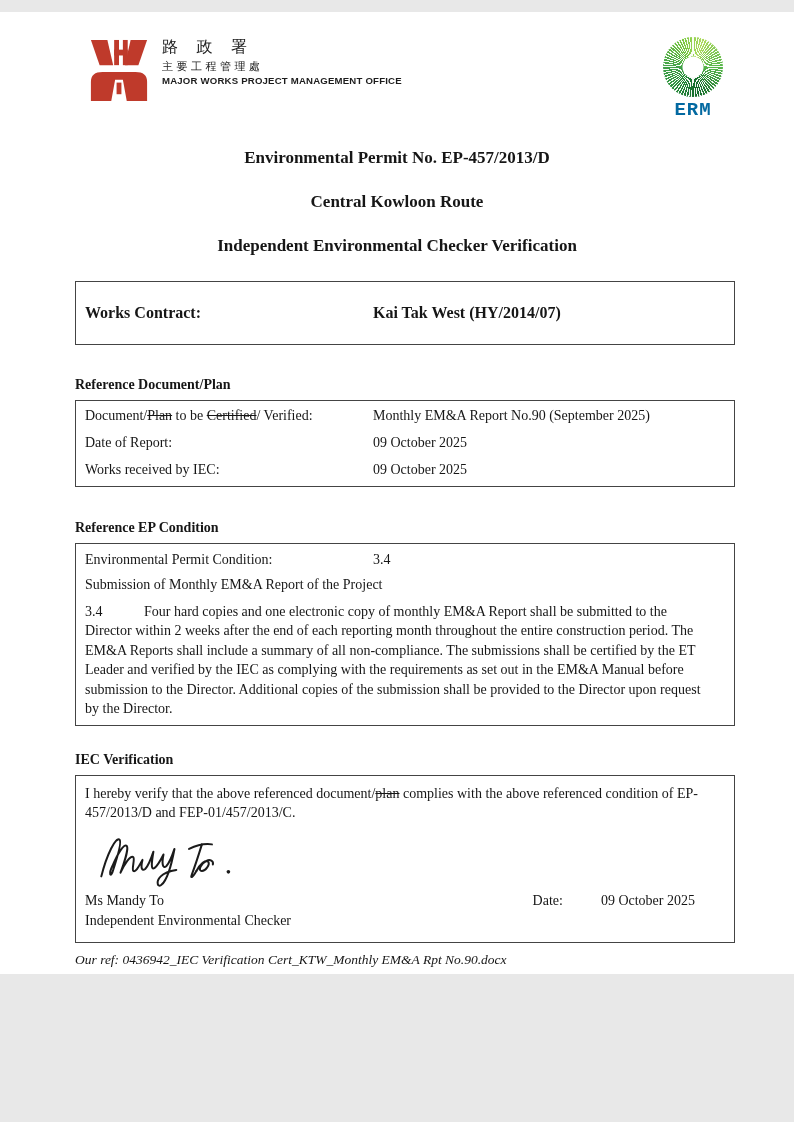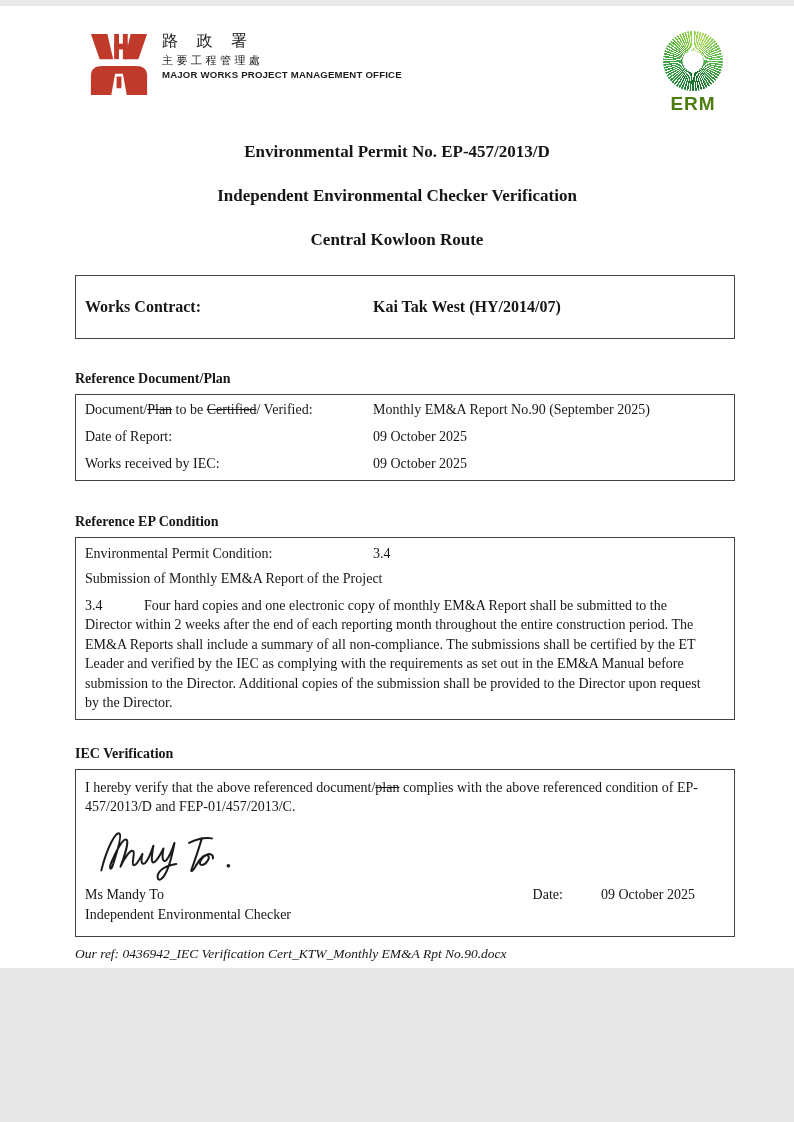--- a/index.html
+++ b/index.html
@@ -1,19 +1,19 @@
 <!DOCTYPE html>
 <html><head>
 <meta charset="utf-8">
 <style>
   html,body{margin:0;padding:0;background:#e8e8e8;}
   .page{
     position:relative;
     width:794px;height:962px;
-    margin:6px auto;
+    margin:12px auto;
     background:#ffffff;
     font-family:"Liberation Serif", serif;
     color:#161616;
     box-sizing:border-box;
     padding:25px 59px 0 75px;
     overflow:hidden;
   }
   
   .header{display:flex;justify-content:space-between;align-items:flex-start;margin-left:13px;}
   .hyd-block{display:flex;align-items:flex-start;gap:12px;}
@@ -24,21 +24,21 @@
   .office-zh{font-size:11px;font-weight:500;letter-spacing:3.5px;color:#222;margin-top:5px;}
   .office-en{font-size:9.6px;font-weight:600;letter-spacing:0.2px;color:#1c1c1c;margin-top:4px;}
   .erm-block{display:flex;flex-direction:column;align-items:center;margin-right:12px;}
   .erm-circle{
     width:60px;height:60px;border-radius:50%;
     background:
       radial-gradient(circle at 50% 50%, #ffffff 0 10px, rgba(255,255,255,0) 11px),
       repeating-conic-gradient(rgba(255,255,255,0.95) 0deg 2.2deg, rgba(255,255,255,0) 2.2deg 5.5deg),
       conic-gradient(from -90deg, #3fa047, #7cc943 70deg, #aedb5f 110deg, #57b64b 180deg, #146b2c 260deg, #2f9440 320deg, #3fa047 360deg);
   }
-  .erm-label{font-family:Liberation Sans, sans-serif;font-size:19px;font-weight:600;color:#4d7c0f;letter-spacing:1px;margin-top:2px;}
+  .erm-label{font-family:Liberation Mono, monospace;font-size:19px;font-weight:600;color:#0369a1;letter-spacing:1px;margin-top:2px;}
   
   .titles{margin-top:28px;margin-left:-16px;text-align:center;}
   .title-line{font-size:17px;font-weight:bold;line-height:18px;margin:0 0 26px 0;}
   
   .box{border:1px solid #444;box-sizing:border-box;}
   .wc-box{margin-top:23px;padding:22px 9px;}
   .row2{display:flex;align-items:baseline;}
   .row2 .lbl{width:288px;flex:0 0 288px;}
   .row2 .val{flex:1;}
   .bold{font-weight:bold;}
@@ -90,22 +90,22 @@
       </div>
     </div>
     <div class="erm-block">
       <div class="erm-circle"></div>
       <div class="erm-label">ERM</div>
     </div>
   </div>
 
   <div class="titles">
     <h1 class="title-line">Environmental Permit No. EP-457/2013/D</h1>
+    <h1 class="title-line">Central Kowloon Route</h1>
     <h1 class="title-line">Independent Environmental Checker Verification</h1>
-    <h1 class="title-line">Central Kowloon Route</h1>
   </div>
 
   <div class="box wc-box">
     <div class="row2">
       <span class="lbl bold">Works Contract:</span>
       <span class="val bold">Kai Tak West (HY/2014/07)</span>
     </div>
   </div>
 
   <h2 class="sec-heading mt1">Reference Document/Plan</h2>

